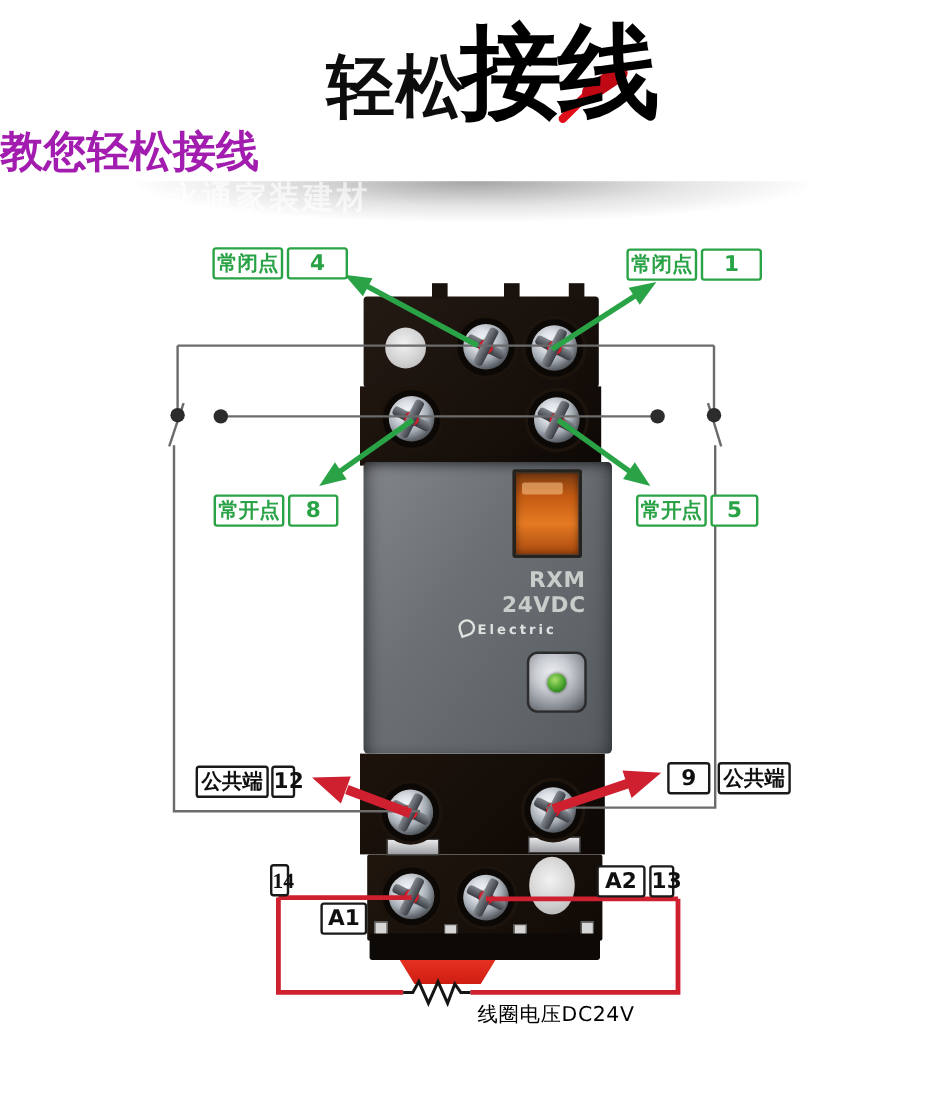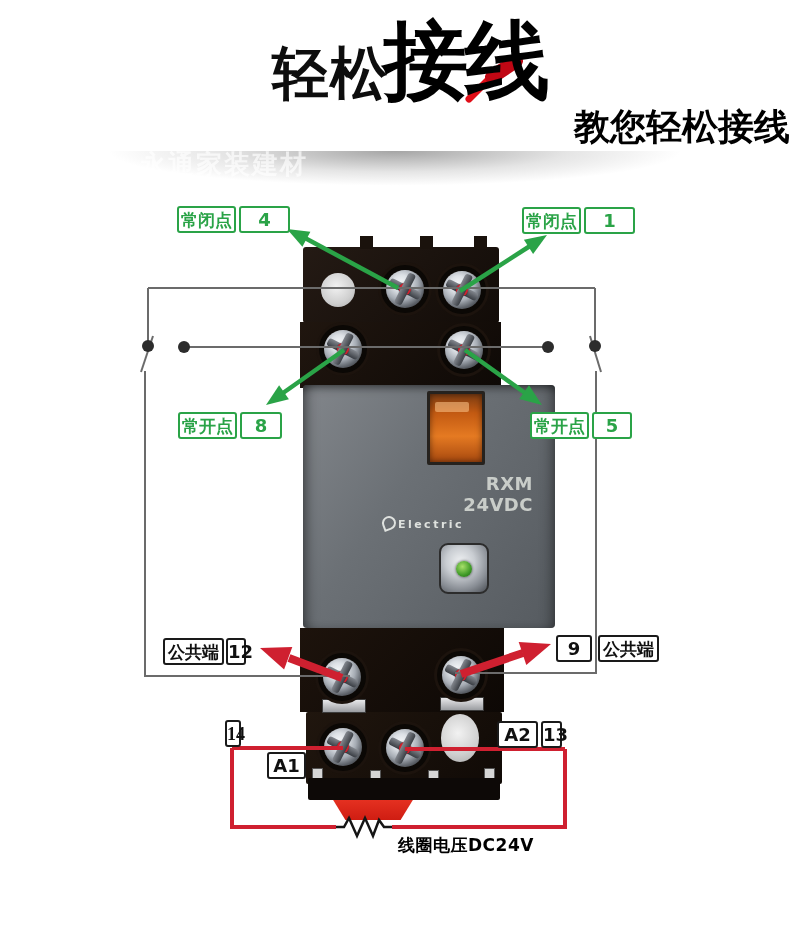--- a/index.html
+++ b/index.html
@@ -3,32 +3,32 @@
 <meta charset="utf-8">
 <style>
   html,body{margin:0;padding:0;}
   body{
     width:790px;height:929px;position:relative;background:#fff;overflow:hidden;
     font-family:"DejaVu Sans",sans-serif;
   }
   
   .title-light{position:absolute;left:272px;top:45px;font-size:57px;font-weight:600;color:#0d0d0d;line-height:1;letter-spacing:1px;z-index:5;}
   .title-bold{position:absolute;left:383px;top:18px;font-size:85px;font-weight:900;color:#000;line-height:1;letter-spacing:-3px;z-index:5;}
-  .subtitle{position:absolute;left:0;top:109px;width:790px;text-align:right;font-size:36px;font-weight:700;color:#000000;line-height:1;z-index:5;}
+  .subtitle{position:absolute;left:0;top:109px;width:790px;text-align:left;font-size:36px;font-weight:700;color:#a21caf;line-height:1;z-index:5;}
   .shadow-band{position:absolute;left:28px;top:151px;width:734px;height:42px;z-index:0;
     background:radial-gradient(ellipse 52% 110% at 50% 0%,rgba(90,90,90,.55) 0%,rgba(150,150,150,.25) 45%,rgba(255,255,255,0) 75%);}
   .watermark{position:absolute;left:140px;top:147px;font-size:26px;font-weight:700;color:rgba(255,255,255,.66);letter-spacing:2px;z-index:1;}
   
   .blk{position:absolute;}
   .socket-top{left:303px;top:247px;width:196px;height:76px;background:linear-gradient(135deg,#241a14,#120c08);border-radius:3px;z-index:1;}
   .tab{position:absolute;width:13px;height:13px;background:#1a120c;z-index:1;}
   .socket-mid{left:300px;top:322px;width:201px;height:66px;background:linear-gradient(135deg,#20160f,#0e0906);z-index:1;}
   .relay-body{left:303px;top:385px;width:207px;height:243px;z-index:2;border-radius:4px;
     background:linear-gradient(125deg,#82868b 0%,#6b7075 40%,#565b60 100%);
-    box-shadow:inset 10px 0 14px -8px rgba(0,0,0,.55),inset -10px 0 14px -8px rgba(0,0,0,.45),inset 0 8px 10px -6px rgba(0,0,0,.5);padding-left:45px;}
+    box-shadow:inset 10px 0 14px -8px rgba(0,0,0,.55),inset -10px 0 14px -8px rgba(0,0,0,.45),inset 0 8px 10px -6px rgba(0,0,0,.5);}
   .flag-window{position:absolute;left:124px;top:6px;width:52px;height:68px;border:3px solid #26221e;border-radius:2px;
     background:linear-gradient(180deg,#7c3c12 0%,#c35a12 28%,#e57a22 62%,#a8490f 100%);box-shadow:inset 0 0 6px rgba(0,0,0,.5);}
   .flag-window i{position:absolute;left:5px;top:8px;width:34px;height:10px;background:rgba(255,200,140,.55);border-radius:2px;}
   .model-text{position:absolute;right:22px;top:88px;text-align:right;font-size:18px;font-weight:700;color:#c9cdc9;line-height:1.18;letter-spacing:.5px;}
   .brand{position:absolute;left:40px;top:130px;width:160px;text-align:center;}
   .brand .b1{font-size:21px;font-weight:800;color:#e4e7e4;line-height:1;letter-spacing:.3px;}
   .brand .b2{font-size:11px;font-weight:700;color:#dfe2df;letter-spacing:2.5px;margin-top:1px;}
   .logo-glyph{display:inline-block;width:10px;height:10px;border:2px solid #dfe2df;border-radius:50% 50% 50% 0;vertical-align:-2px;margin-right:2px;transform:rotate(-20deg);}
   .test-btn{position:absolute;left:136px;top:158px;width:46px;height:47px;border:2px solid #2c2c2c;border-radius:9px;
     background:radial-gradient(circle at 42% 35%,#eef0f2 0%,#c9cdd2 35%,#888d94 70%,#4a4e54 100%);}
@@ -50,21 +50,21 @@
     background:linear-gradient(#83878e,#3a3e44);}
   .screw::before{transform:rotate(27deg);}
   .screw::after{transform:rotate(-63deg);}
   .screw .dot{position:absolute;left:50%;top:50%;width:12px;height:12px;border-radius:50%;background:#d41f2c;transform:translate(-50%,-50%);box-shadow:0 0 2px rgba(0,0,0,.6);}
   
   .overlay{position:absolute;left:0;top:0;z-index:4;pointer-events:none;}
   .lbl{position:absolute;height:27px;line-height:24px;box-sizing:border-box;text-align:center;background:#fff;border-radius:3px;z-index:6;font-weight:700;}
   .lbl.green{border:2px solid #2aa347;color:#2aa347;font-size:17px;}
   .lbl.black{border:2px solid #1a1a1a;color:#101010;font-size:17px;}
   .lbl.num{font-size:18px;}
-  .coil-note{position:absolute;left:398px;top:834px;font-size:17px;font-weight:700;color:#000;z-index:6;letter-spacing:.5px;}
+  .coil-note{position:absolute;left:398px;top:834px;font-size:17px;font-weight:400;color:#000;z-index:6;letter-spacing:.5px;}
 </style>
 </head>
 <body>
 
 <div class="title-light">轻松</div>
 <div class="title-bold">接线</div>
 <div class="subtitle">教您轻松接线</div>
 <div class="shadow-band"></div>
 <div class="watermark">永通家装建材</div>
 

